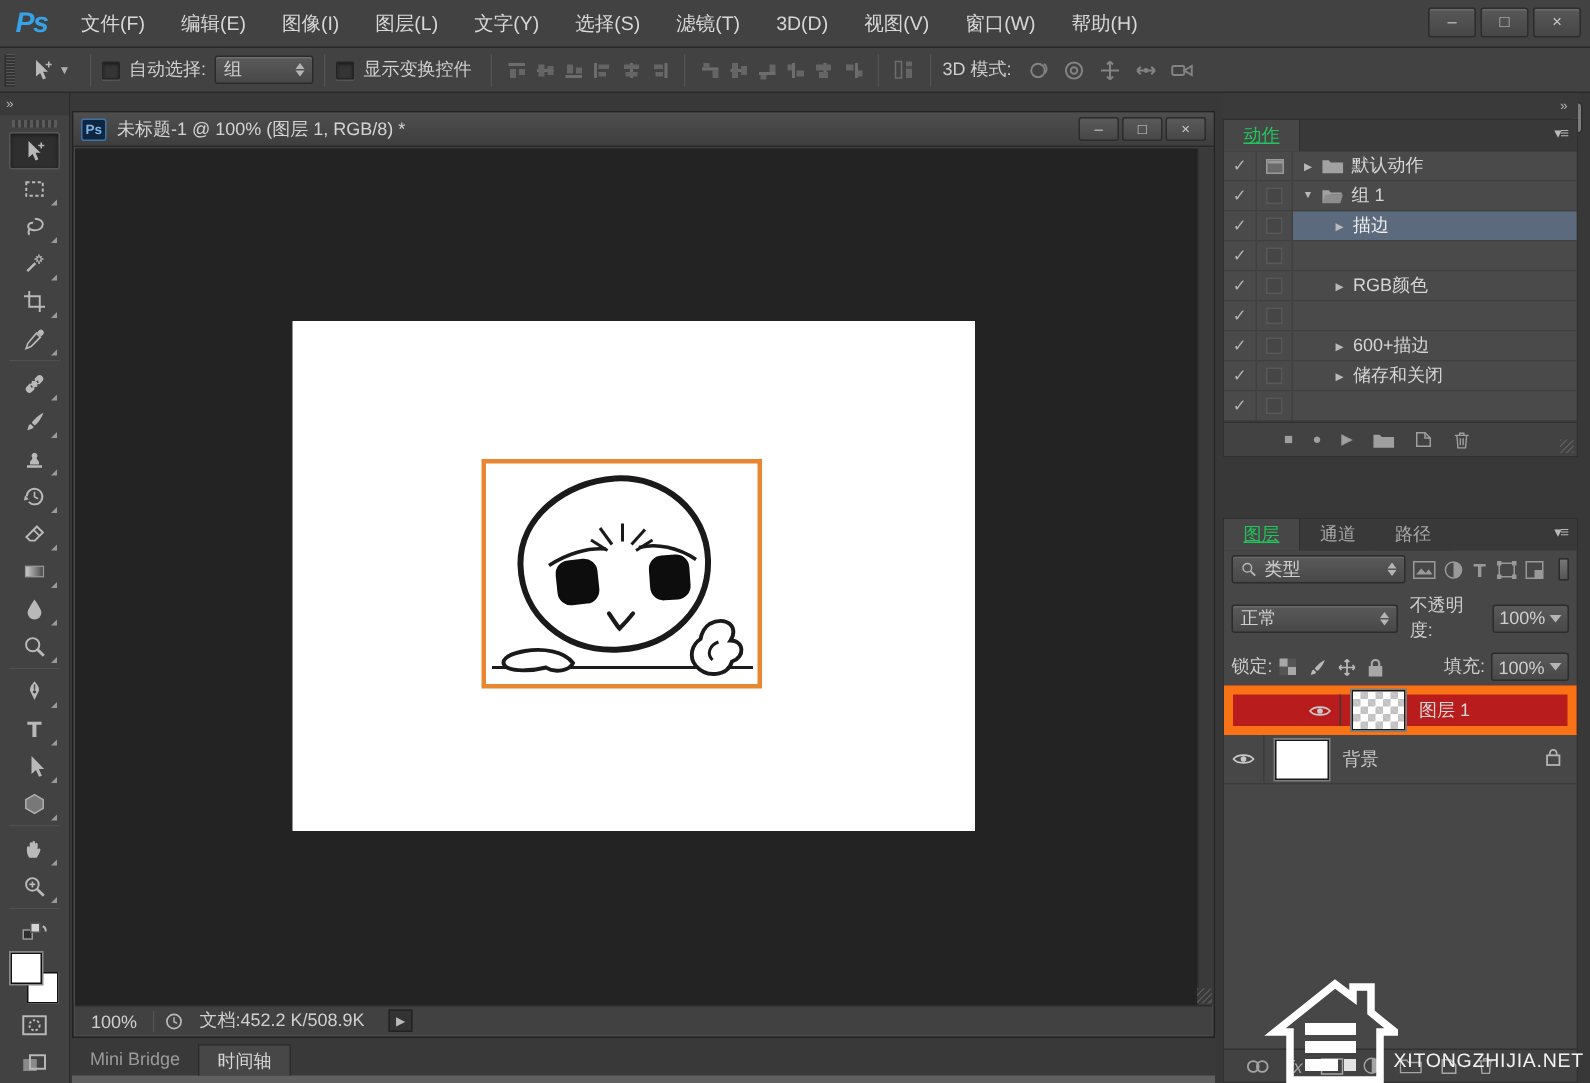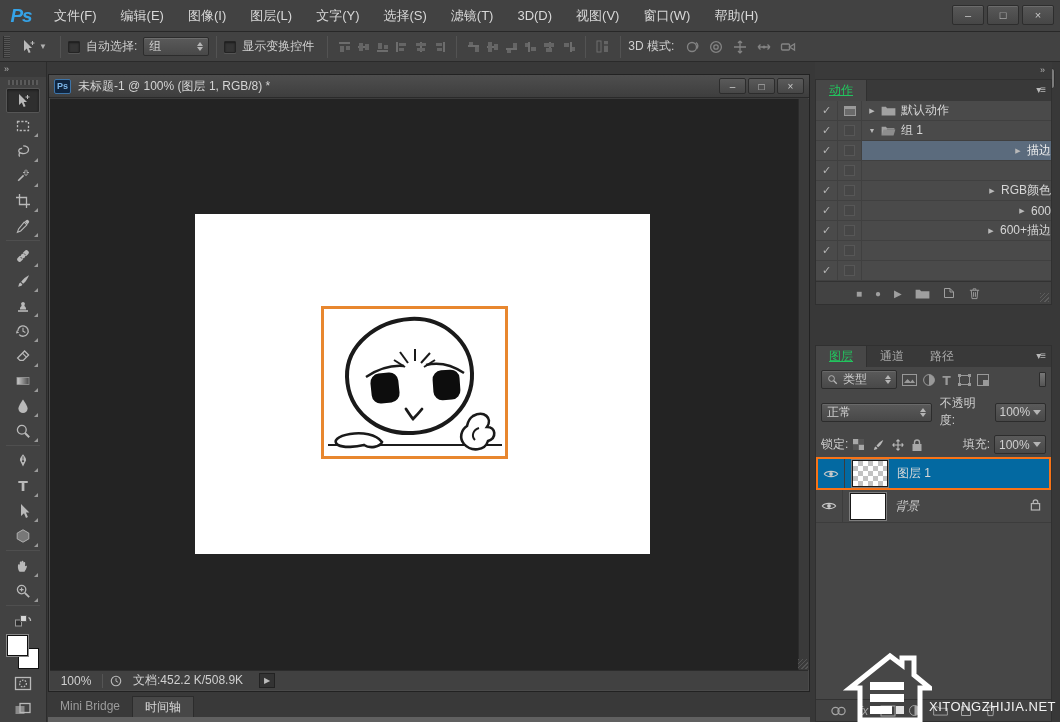--- a/index.html
+++ b/index.html
@@ -79,42 +79,42 @@
 
   .arow{height:20px;display:flex;align-items:center;background:#4a4a4a;border-bottom:1px solid #404040;}
   .acol1{width:22px;align-self:stretch;border-right:1px solid #404040;display:flex;align-items:center;justify-content:center;color:#b5b5b5;font-size:11px;}
   .acol2{width:24px;align-self:stretch;border-right:1px solid #404040;display:flex;align-items:center;justify-content:center;}
   .chkempty{width:11px;height:11px;border:1px solid #575757;background:#464646;}
   .modalbox{width:12px;height:10px;border:1px solid #9a9a9a;background:#6a6a6a;box-shadow:inset 0 2px 0 #9a9a9a;}
   .acontent{flex:1;align-self:stretch;display:flex;align-items:center;gap:5px;color:#d6d6d6;}
   .arow.sel .acontent{background:#5b6b7d;color:#eee;}
   .acaret{font-size:7px;color:#b9b9b9;width:8px;text-align:center;}
   .ind1{padding-left:6px;}
-  .ind2{padding-left:16px;justify-content:flex-end;}
+  .ind2{padding-left:27px;}
   .abtns{height:23px;background:#424242;border-top:1px solid #323232;display:flex;align-items:center;gap:13px;padding-left:40px;color:#9f9f9f;position:relative;}
   .abtns .g{font-size:10px;}
   .pgrip{position:absolute;right:2px;bottom:2px;width:9px;height:9px;background:repeating-linear-gradient(135deg,#5c5c5c 0 1px,#424242 1px 3px);}
 
   
   .lrowbar{display:flex;align-items:center;padding:3px 5px;gap:4px;background:#474747;}
   .lselect{display:flex;align-items:center;height:19px;background:linear-gradient(#5a5a5a,#484848);border:1px solid #2c2c2c;border-radius:2px;box-shadow:inset 0 1px 0 rgba(255,255,255,.1);padding:0 5px;gap:5px;}
   .valbox{display:flex;align-items:center;justify-content:space-between;width:52px;height:19px;background:linear-gradient(#5a5a5a,#484848);border:1px solid #2c2c2c;border-radius:2px;padding:0 4px;}
   .dnbtn{width:0;height:0;border-left:4px solid transparent;border-right:4px solid transparent;border-top:5px solid #b5b5b5;}
   .ficon{opacity:.85;display:flex;align-items:center;}
   .ftoggle{width:7px;height:15px;background:linear-gradient(#777,#555);border:1px solid #2c2c2c;margin-left:auto;border-radius:1px;}
   .llabel{color:#cfcfcf;}
   .lockics{display:flex;align-items:center;gap:6px;margin-right:4px;}
   .layerrow{height:33px;display:flex;align-items:center;background:#474747;border-bottom:1px solid #3c3c3c;position:relative;}
-  .layerrow.sel{background:#0369a1;border:2px solid #f97316;}
+  .layerrow.sel{background:#b91c1c;border:6px solid #f97316;padding-left:45px;}
   .eyecell{width:27px;align-self:stretch;border-right:1px solid #3c3c3c;display:flex;align-items:center;justify-content:center;}
   .thumb{width:36px;height:27px;border:1px solid #191919;outline:1px solid #7e7e7e;margin:0 9px 0 7px;}
   .thumb.checker{background-image:linear-gradient(45deg,#c2c2c2 25%,transparent 25%,transparent 75%,#c2c2c2 75%),linear-gradient(45deg,#c2c2c2 25%,#fff 25%,#fff 75%,#c2c2c2 75%);background-size:10px 10px;background-position:0 0,5px 5px;background-color:#fff;}
   .thumb.white{background:#fff;}
   .lname{color:#d8d8d8;}
-  .lname.it{font-style:italic;color:#c9c9c9;}
+  .lname.it{color:#c9c9c9;}
   .locksym{margin-left:auto;margin-right:10px;}
   .lempty{background:#474747;}
   .lbottom{height:22px;background:#424242;border-top:1px solid #323232;display:flex;align-items:center;gap:12px;padding-left:14px;color:#a5a5a5;}
   .fxtxt{font-style:italic;font-size:12px;color:#a5a5a5;}
 
   
   .wm{position:absolute;right:2px;bottom:0;width:218px;height:74px;z-index:60;color:#fff;}
   .wmtitle{position:absolute;right:2px;top:6px;font-size:30px;font-weight:bold;letter-spacing:1px;color:#fff;text-shadow:0 0 2px rgba(0,0,0,.35);}
   .wmsite{position:absolute;right:2px;bottom:8px;font-size:13px;letter-spacing:.5px;color:#f2f2f2;}
   .wmhouse{position:absolute;left:0;top:0;}
@@ -544,39 +544,39 @@
         <div class="acontent ind2">
             <span class="acaret">▶</span>
             <span>RGB颜色</span>
           </div>
       </div>
       <div class="arow">
         <div class="acol1">✓</div>
         <div class="acol2">
             <div class="chkempty"></div>
           </div>
-        <div class="acontent ind2">
-            <span class="acaret">▶</span>
-            <span>600</span>
-          </div>
       </div>
       <div class="arow">
         <div class="acol1">✓</div>
         <div class="acol2">
             <div class="chkempty"></div>
           </div>
         <div class="acontent ind2">
             <span class="acaret">▶</span>
             <span>600+描边</span>
           </div>
       </div>
       <div class="arow">
         <div class="acol1">✓</div>
         <div class="acol2">
             <div class="chkempty"></div>
+          </div>
+        <div class="acontent ind2">
+            <span class="acaret">▶</span>
+            <span>储存和关闭</span>
           </div>
       </div>
       <div class="arow">
         <div class="acol1">✓</div>
         <div class="acol2">
             <div class="chkempty"></div>
           </div>
       </div>
 
       <div class="abtns">
@@ -601,21 +601,21 @@
 
     <div class="panel" style="position:absolute;left:0;right:0;top:283px;bottom:0;display:flex;flex-direction:column;">
       <div class="ptabbar">
         <div class="ptab active">图层</div>
         <div class="ptab">通道</div>
         <div class="ptab">路径</div>
         <div class="pmenu">▾≡</div>
       </div>
 
       <div class="lrowbar">
-        <div class="lselect" style="width:76px">
+        <div class="lselect" style="width:116px">
           <svg class="ti" width="11" height="11" viewBox="0 0 16 16">
               <circle cx="6.6" cy="6.6" r="4.2"></circle>
               <path d="M9.8 9.8l4.4 4.4" stroke-width="1.8"></path>
             </svg>
           <span>类型</span>
           <span class="spin" style="margin-left:auto">
               <i class="up"></i>
               <i class="dn"></i>
             </span>
         </div>

